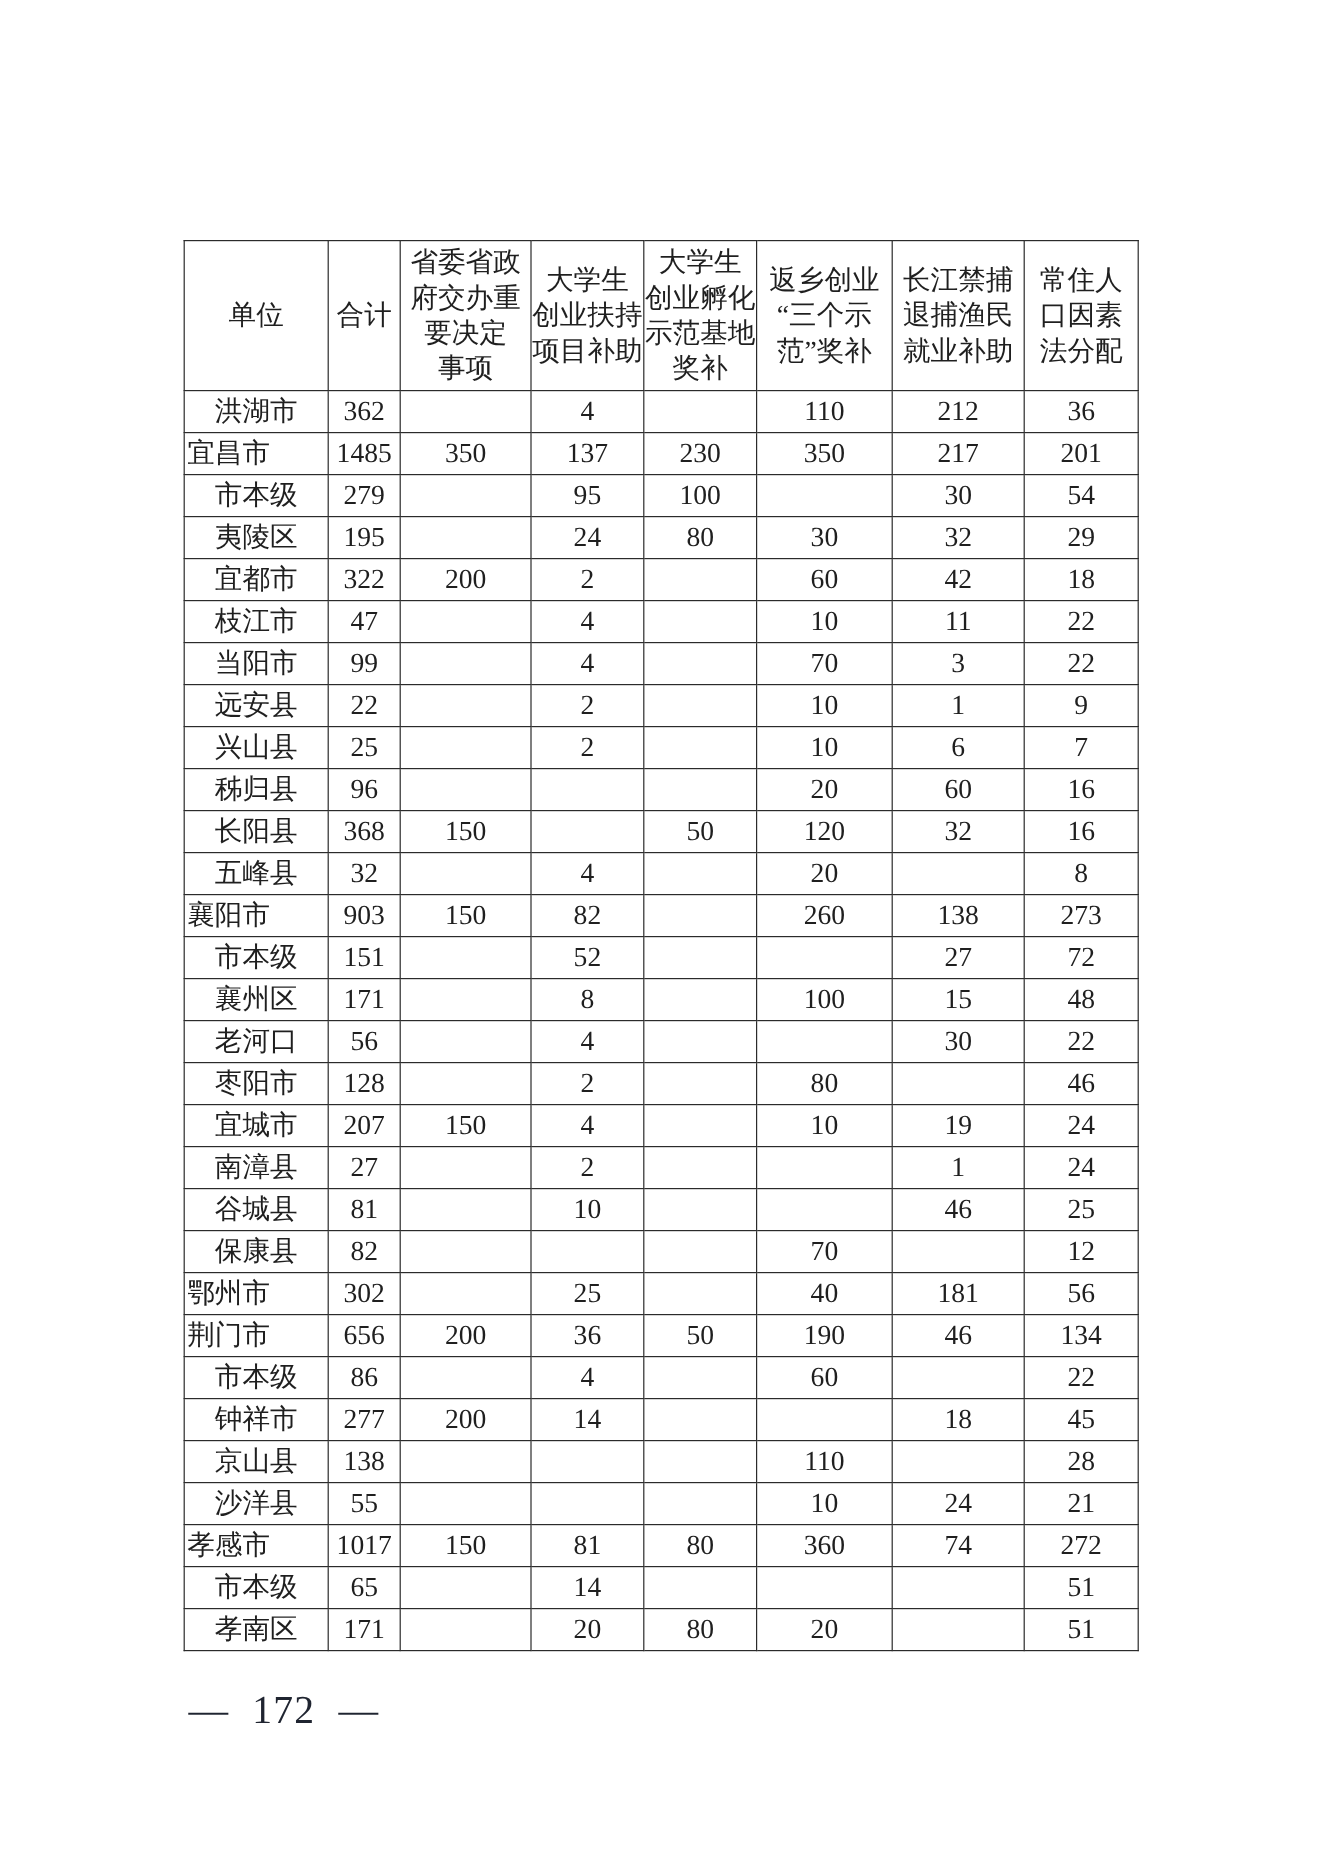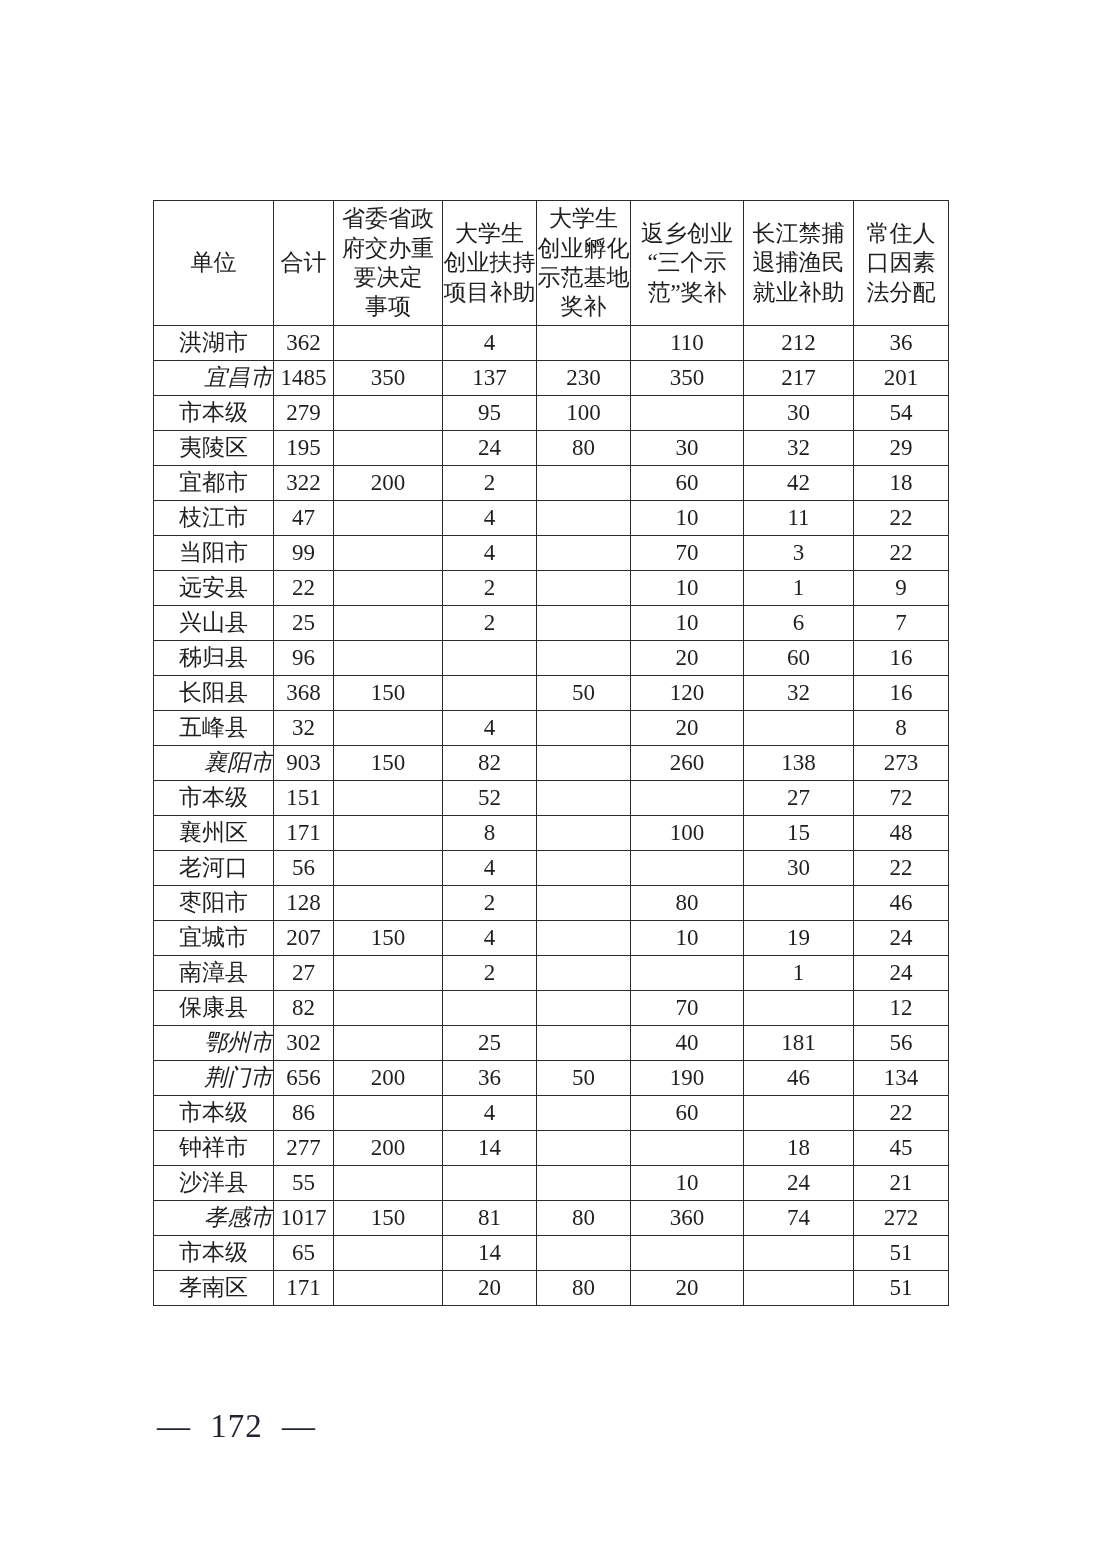--- a/index.html
+++ b/index.html
@@ -41,23 +41,22 @@
   }
   .doc-table tbody td {
     height: 34px;
     font-size: 23px;
     line-height: 34px;
     text-align: center;
     vertical-align: middle;
     white-space: nowrap;
   }
   .doc-table tbody td.unit-cell.level-city {
-    text-align: right;
+    text-align: left;
     padding-left: 2px;
-    font-style: italic;
   }
   .doc-table tbody td.unit-cell.level-sub {
     text-align: center;
   }
   
   col.c-unit  { width: 120px; }
   col.c-total { width: 60px; }
   col.c-a     { width: 109px; }
   col.c-b     { width: 94px; }
   col.c-c     { width: 94px; }
@@ -301,20 +300,30 @@
           <td class="unit-cell level-sub">南漳县</td>
           <td>27</td>
           <td></td>
           <td>2</td>
           <td></td>
           <td></td>
           <td>1</td>
           <td>24</td>
         </tr>
         <tr>
+          <td class="unit-cell level-sub">谷城县</td>
+          <td>81</td>
+          <td></td>
+          <td>10</td>
+          <td></td>
+          <td></td>
+          <td>46</td>
+          <td>25</td>
+        </tr>
+        <tr>
           <td class="unit-cell level-sub">保康县</td>
           <td>82</td>
           <td></td>
           <td></td>
           <td></td>
           <td>70</td>
           <td></td>
           <td>12</td>
         </tr>
         <tr>
@@ -351,20 +360,30 @@
           <td class="unit-cell level-sub">钟祥市</td>
           <td>277</td>
           <td>200</td>
           <td>14</td>
           <td></td>
           <td></td>
           <td>18</td>
           <td>45</td>
         </tr>
         <tr>
+          <td class="unit-cell level-sub">京山县</td>
+          <td>138</td>
+          <td></td>
+          <td></td>
+          <td></td>
+          <td>110</td>
+          <td></td>
+          <td>28</td>
+        </tr>
+        <tr>
           <td class="unit-cell level-sub">沙洋县</td>
           <td>55</td>
           <td></td>
           <td></td>
           <td></td>
           <td>10</td>
           <td>24</td>
           <td>21</td>
         </tr>
         <tr>

